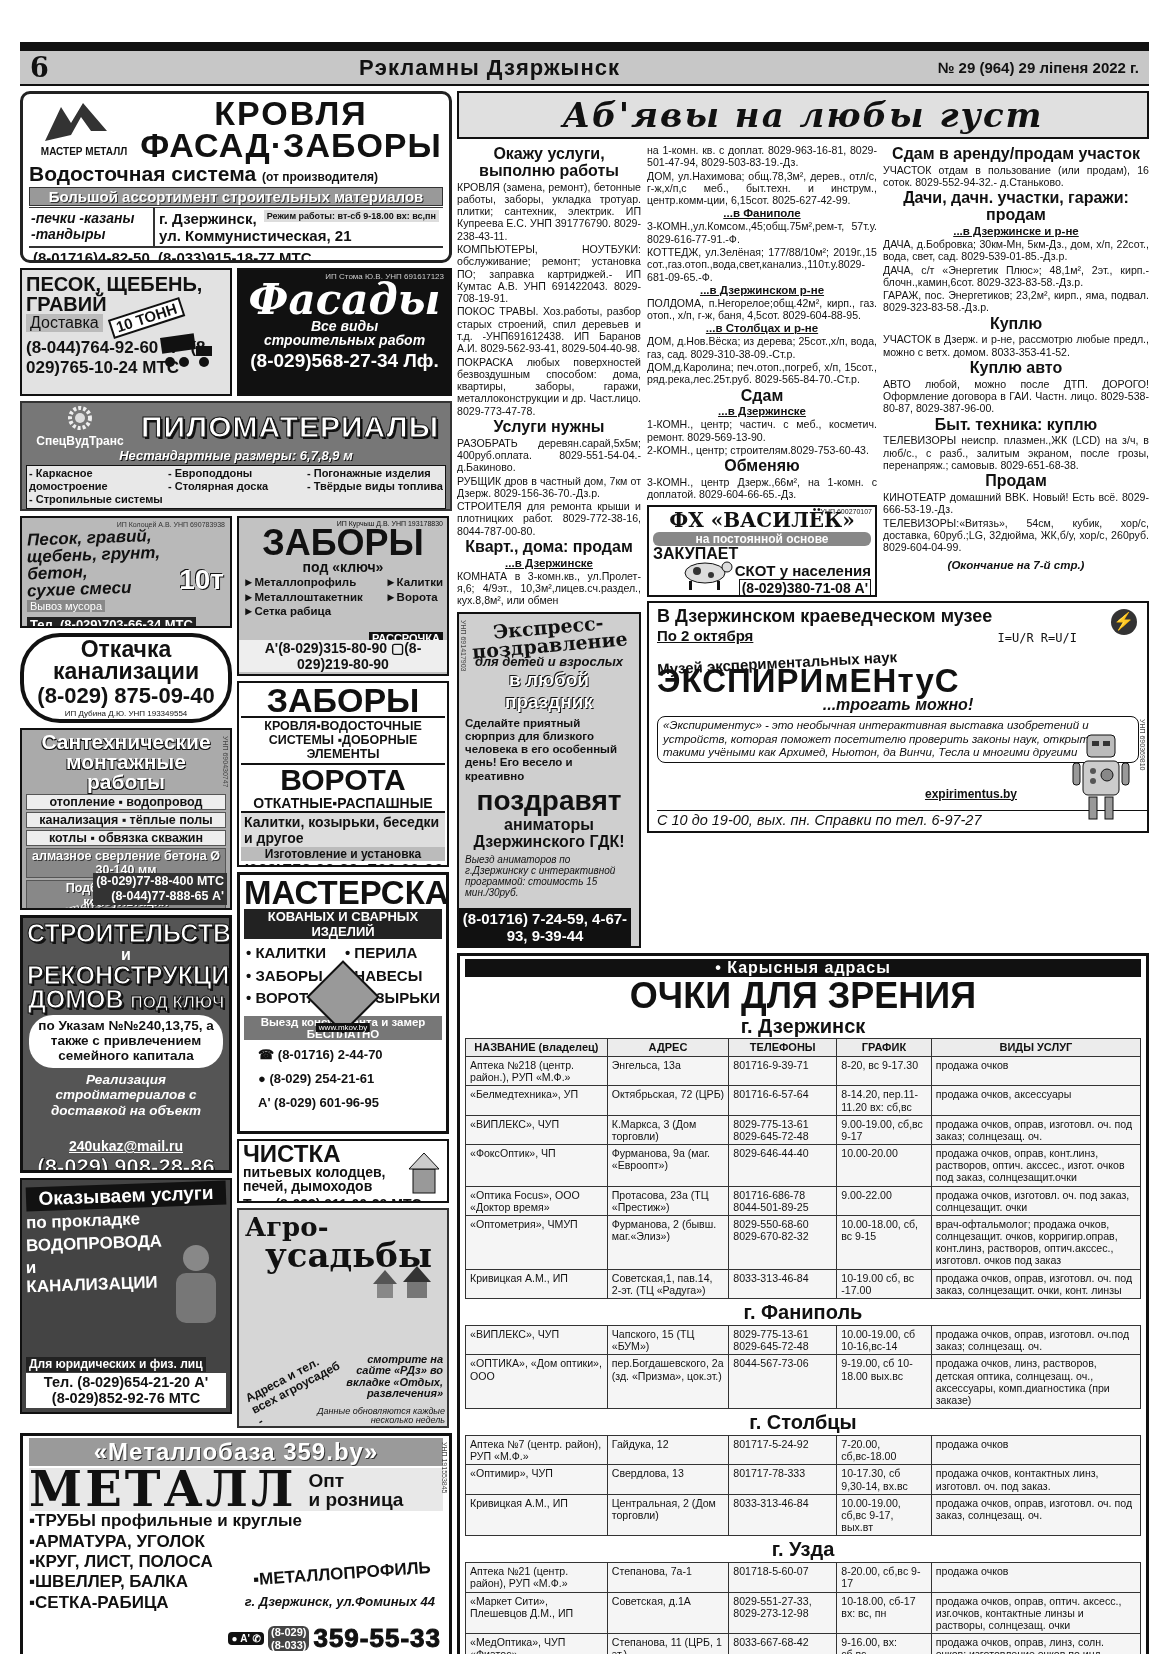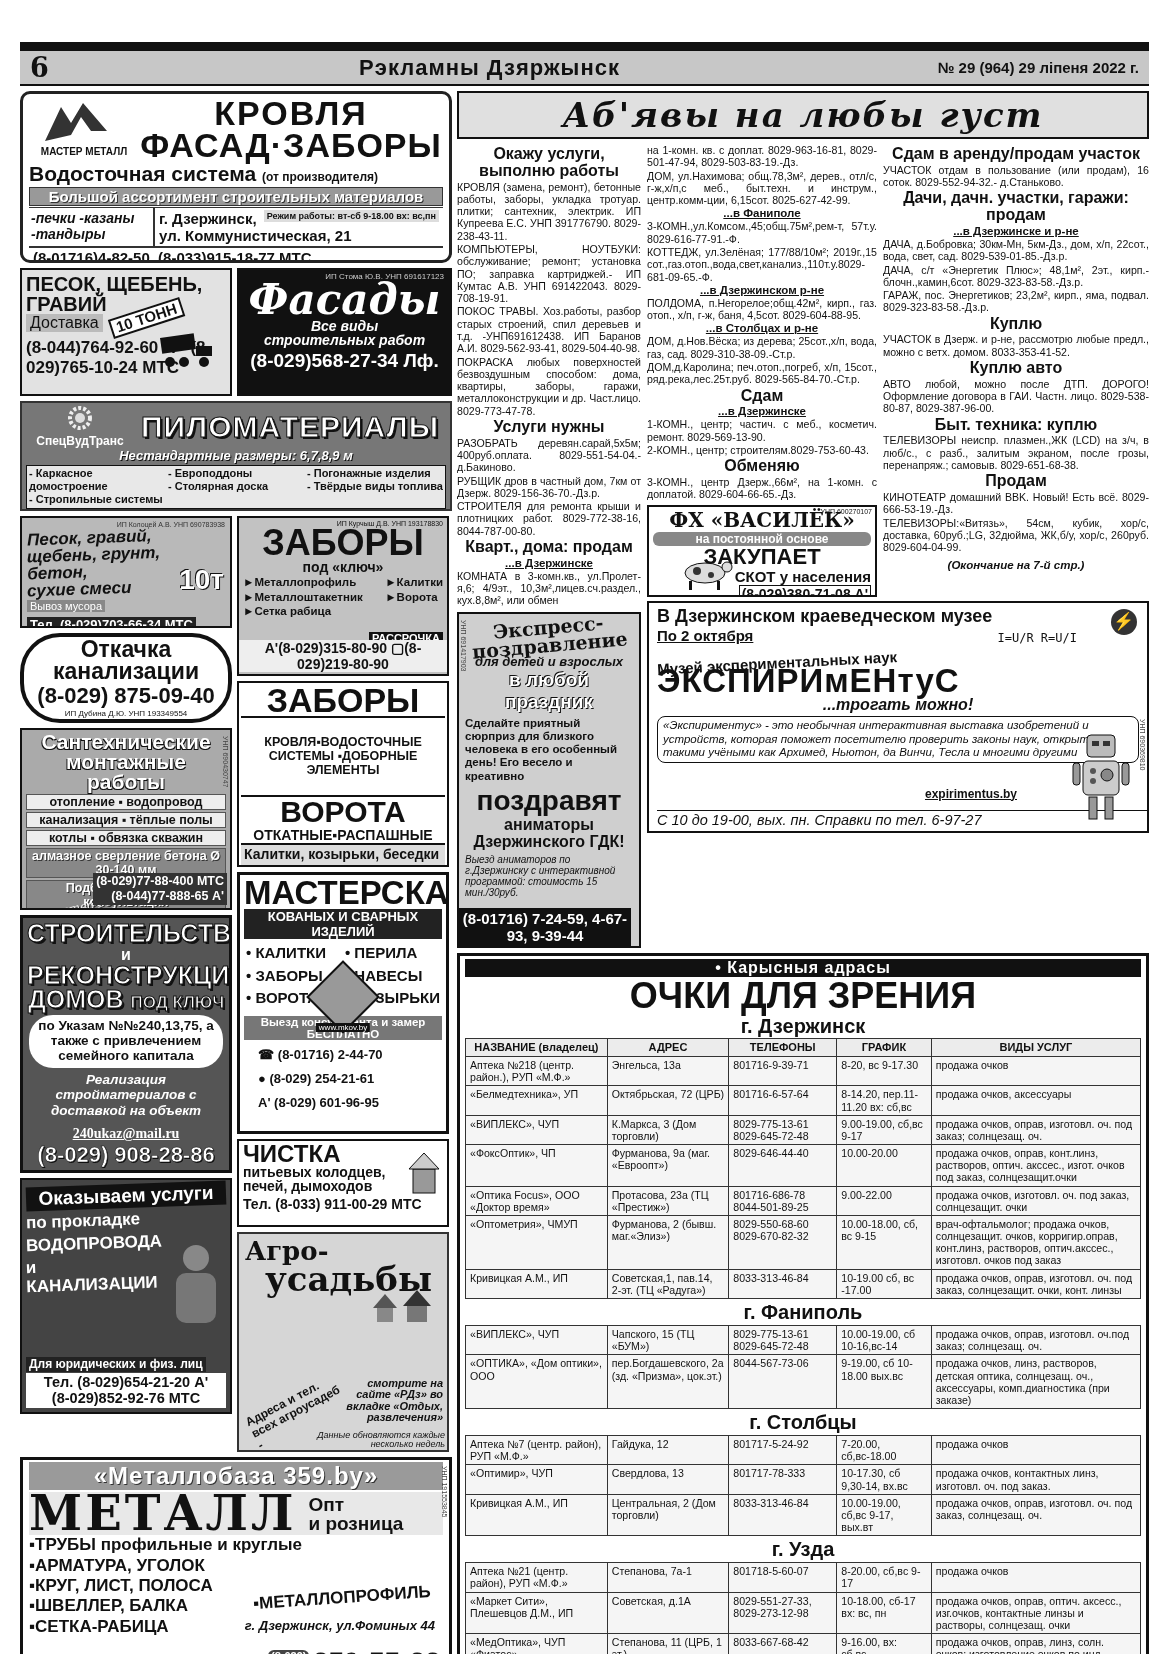--- a/index.html
+++ b/index.html
@@ -72,21 +72,21 @@
   .san .row.dark{background:#888;color:#fff;text-shadow:1px 1px 0 #333;}
   .san .script{position:absolute;left:8px;bottom:4px;font-family:"DejaVu Serif",serif;font-style:italic;font-size:12px;color:#f2f2f2;text-shadow:1px 1px 1px #222;transform:rotate(-12deg);line-height:1;}
   .san .ph{position:absolute;right:3px;bottom:3px;text-align:right;font-weight:bold;font-size:12.5px;background:#333;color:#fff;padding:1px 3px;line-height:1.2;}
   
   .str{height:258px;background:#555;color:#fff;text-align:center;padding:4px;border:3px solid #111;}
   .str .t{font-weight:bold;font-size:25px;line-height:0.95;-webkit-text-stroke:1px #111;text-shadow:2px 2px 0 #111;}
   .str .i{font-weight:bold;font-size:16px;}
   .str .key{font-weight:bold;font-size:17px;}
   .str .box{background:#fff;color:#111;border-radius:24px;font-weight:bold;font-size:13.5px;padding:4px 6px;margin:4px 2px;line-height:1.1;}
   .str .sub{font-style:italic;font-weight:bold;font-size:13.5px;line-height:1.15;}
-  .str .mail{font-weight:bold;font-size:14px;text-decoration:underline;margin-top:8px;font-family:Liberation Serif, serif;}
+  .str .mail{font-weight:bold;font-size:14px;text-decoration:underline;margin-top:20px;}
   .str .ph{font-weight:bold;font-size:22px;-webkit-text-stroke:0.5px #111;text-shadow:1px 1px 0 #111;}
   
   .vod{height:236px;background:#444;color:#fff;padding:4px;}
   .vod .t{background:#111;color:#fff;font-weight:bold;font-size:19px;text-align:center;transform:rotate(-2deg);padding:1px;}
   .vod .l{font-weight:bold;font-size:17px;line-height:1.1;transform:rotate(-2deg);margin-top:4px;width:130px;}
   .vod .for{position:absolute;left:4px;bottom:40px;background:#222;font-weight:bold;font-size:12px;padding:1px 3px;line-height:1.1;}
   .vod .ph{position:absolute;left:4px;right:4px;bottom:4px;background:#fff;color:#111;font-weight:bold;font-size:14.5px;text-align:center;line-height:1.15;padding:1px;}
   .vod svg{position:absolute;right:4px;top:60px;}
   
   .met{height:232px;border:3px solid #111;padding:2px 6px;}
@@ -106,39 +106,39 @@
   .zk .unp{font-size:7px;text-align:right;}
   .zk .t{font-weight:bold;font-size:36px;text-align:center;line-height:0.9;}
   .zk .s{font-weight:bold;font-size:14px;text-align:center;}
   .zk .cols{display:flex;font-weight:bold;font-size:11.5px;}
   .zk .cols div{line-height:1.25;}
   .zk .ras{position:absolute;right:4px;bottom:30px;background:#111;color:#fff;font-weight:bold;font-size:11px;padding:0 3px;}
   .zk .ph{position:absolute;left:0;right:0;bottom:2px;text-align:center;font-weight:bold;font-size:14px;background:#eee;}
   
   .zv{height:186px;text-align:center;padding:2px;}
   .zv .t1{font-weight:bold;font-size:34px;line-height:0.9;}
-  .zv .s1{font-weight:bold;font-size:12.5px;border-top:2px solid #111;border-bottom:2px solid #111;line-height:1.15;padding:17px 0;}
+  .zv .s1{font-weight:bold;font-size:12.5px;border-top:2px solid #111;border-bottom:2px solid #111;line-height:1.15;padding:1px 0;}
   .zv .t2{font-weight:bold;font-size:30px;line-height:1;}
   .zv .s2{font-weight:bold;font-size:14px;border-bottom:2px solid #111;}
   .zv .ex{font-weight:bold;font-size:14px;text-align:left;padding:1px 3px;background:#ddd;}
   .zv .ln{font-weight:bold;font-size:12px;background:#bbb;}
   .zv .ph{font-weight:bold;font-size:17px;}
   
   .mas{height:262px;text-align:center;padding:2px 4px;border:3px solid #111;}
   .mas .t{font-weight:bold;font-size:33px;line-height:0.95;}
   .mas .s{font-weight:bold;font-size:13px;background:#222;color:#fff;margin:1px 0;}
   .mas .cols{display:flex;justify-content:space-between;font-weight:bold;font-size:15px;text-align:left;padding:2px 2px;}
   .mas .cols div{line-height:1.5;}
   .mas .dia{position:absolute;left:50%;top:96px;transform:translateX(-50%) rotate(45deg);width:48px;height:48px;background:#999;border:2px solid #111;}
   .mas .site{position:absolute;left:50%;top:148px;transform:translateX(-50%);font-size:8px;background:#111;color:#fff;padding:0 3px;}
   .mas .strip{background:#777;color:#fff;font-weight:bold;font-size:11.5px;margin-top:4px;}
   .mas .ph{font-weight:bold;font-size:20px;text-align:left;padding-left:14px;line-height:1.2;}
   .mas .ph span{font-size:13px;}
   
-  .chi{height:88px;padding:2px 4px;}
+  .chi{height:64px;padding:2px 4px;}
   .chi .t{font-weight:bold;font-size:24px;line-height:0.9;}
   .chi .l{font-weight:bold;font-size:14px;line-height:1.05;}
   .chi .ph{font-weight:bold;font-size:14px;margin-top:2px;}
   
   .agro{height:220px;background:#d6d6d6;padding:2px 6px;border:2px solid #333;}
   .agro .t1{font-weight:bold;font-size:26px;font-family:"DejaVu Serif",serif;}
   .agro .t2{font-weight:bold;font-size:34px;font-family:"DejaVu Serif",serif;margin-left:20px;line-height:0.8;}
   .agro .rot{position:absolute;left:8px;bottom:18px;transform:rotate(-28deg);font-weight:bold;font-size:12px;width:100px;line-height:1.1;}
   .agro .note{position:absolute;right:4px;bottom:26px;width:100px;text-align:right;font-weight:bold;font-size:11px;font-style:italic;line-height:1.05;}
   .agro .foot{position:absolute;right:2px;bottom:1px;font-size:9px;font-style:italic;text-align:right;width:150px;line-height:1;}
@@ -163,21 +163,21 @@
   .exp .body{font-weight:bold;font-size:11.5px;text-align:left;margin-top:4px;line-height:1.15;}
   .exp .big{font-weight:bold;font-size:28px;margin-top:2px;}
   .exp .who{font-weight:bold;font-size:16px;line-height:1.05;}
   .exp .note{font-style:italic;font-size:10px;text-align:left;margin-top:4px;line-height:1.1;}
   .exp .ph{position:absolute;left:0;right:8px;bottom:0;background:#111;color:#fff;font-weight:bold;font-size:15px;padding:2px;}
   
   .vas{height:92px;border:2px solid #111;margin-top:4px;padding:1px 4px;}
   .vas .unp{position:absolute;right:3px;top:1px;font-size:7px;}
   .vas .t{font-family:"DejaVu Serif",serif;font-weight:bold;font-size:20px;text-align:center;}
   .vas .l1{background:#888;color:#fff;font-weight:bold;font-size:12px;text-align:center;border-radius:6px;}
-  .vas .l2{font-weight:bold;font-size:22px;text-align:center;line-height:1;}
+  .vas .l2{font-weight:bold;font-size:16px;text-align:left;line-height:1;}
   .vas .l3{font-weight:bold;font-size:15px;text-align:right;}
   .vas .ph{font-weight:bold;font-size:14px;text-align:right;border:1px solid #111;display:inline-block;float:right;padding:0 2px;}
   .vas svg{position:absolute;left:28px;bottom:4px;}
   
   .mus{height:232px;border:2px solid #111;padding:3px 8px;}
   .mus .l1{font-weight:bold;font-size:18px;}
   .mus .l2{font-weight:bold;font-size:15px;text-decoration:underline;}
   .mus .form{position:absolute;right:70px;top:28px;font-size:12px;font-family:"DejaVu Sans Mono",monospace;}
   .mus .bolt{position:absolute;right:10px;top:6px;width:26px;height:26px;border-radius:50%;background:#333;color:#fff;text-align:center;font-size:17px;line-height:26px;}
   .mus .l3{font-weight:bold;font-size:15px;transform:rotate(-3deg);margin-top:4px;}

